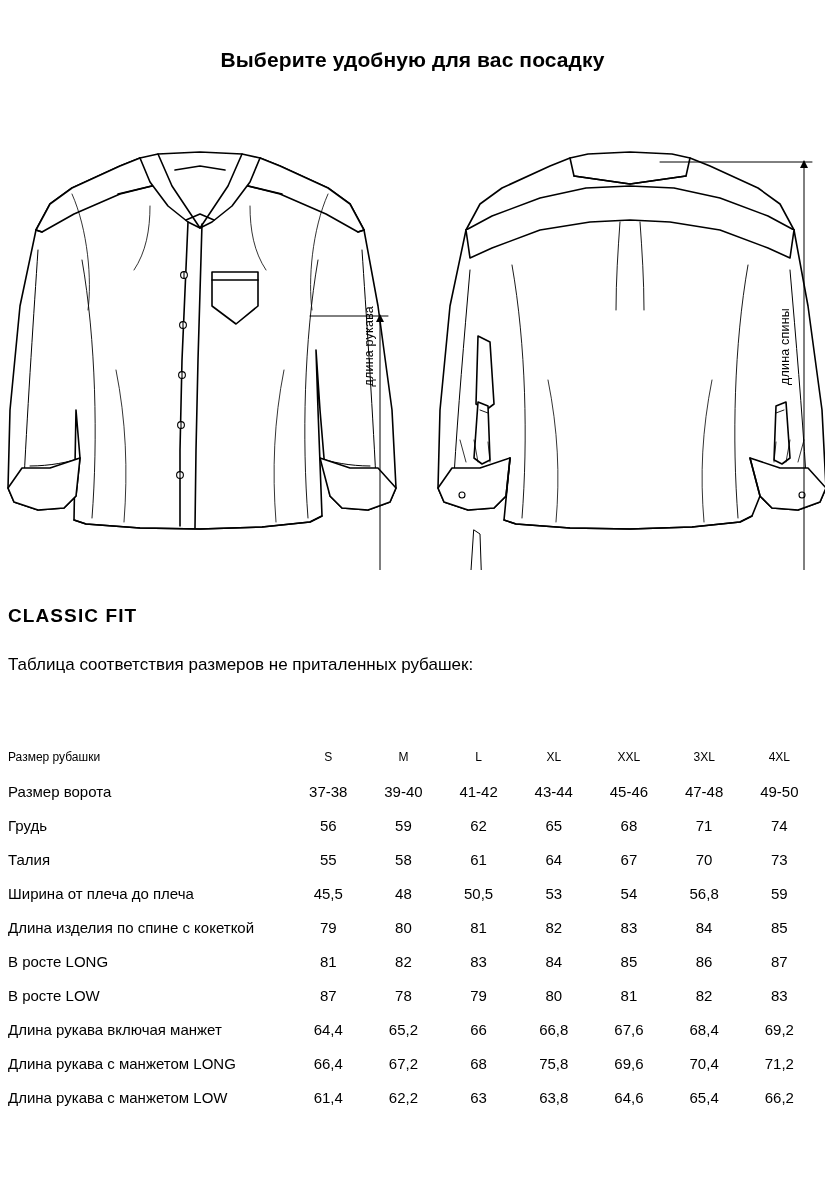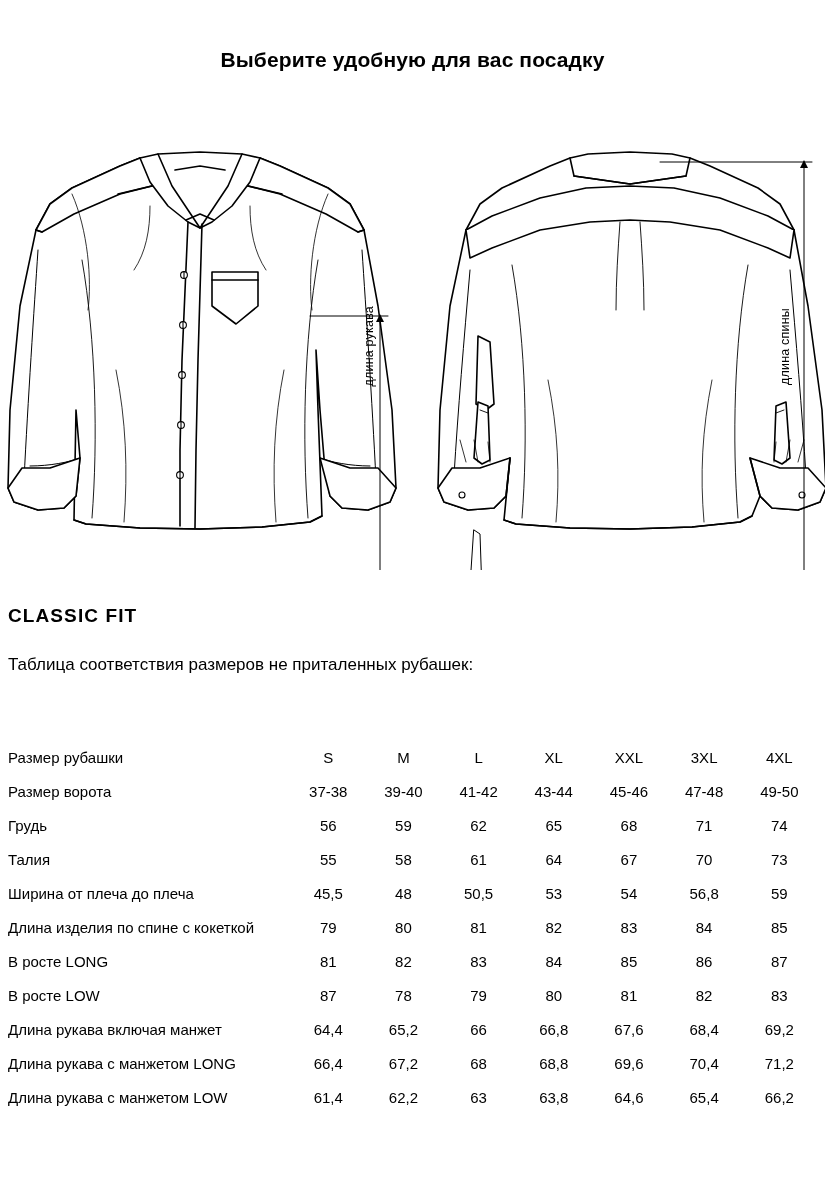--- a/index.html
+++ b/index.html
@@ -90,21 +90,21 @@
     text-align: center;
     white-space: nowrap;
   }
   .size-table .rowlabel {
     text-align: left;
     width: 282px;
     padding-left: 0;
   }
   .size-table thead td,
   .size-table thead th {
-    font-size: 15px;
+    font-size: 12px;
   }
   .size-table tbody tr td {
     font-size: 15px;
   }
   .col-s  { width: 75px; }
   .col-m  { width: 75px; }
   .col-l  { width: 75px; }
   .col-xl { width: 75px; }
   .col-xxl{ width: 75px; }
   .col-3xl{ width: 75px; }
@@ -347,21 +347,21 @@
         <td>66,8</td>
         <td>67,6</td>
         <td>68,4</td>
         <td>69,2</td>
       </tr>
       <tr>
         <td class="rowlabel">Длина рукава с манжетом LONG</td>
         <td>66,4</td>
         <td>67,2</td>
         <td>68</td>
-        <td>68,8</td>
+        <td>75,8</td>
         <td>69,6</td>
         <td>70,4</td>
         <td>71,2</td>
       </tr>
       <tr>
         <td class="rowlabel">Длина рукава с манжетом LOW</td>
         <td>61,4</td>
         <td>62,2</td>
         <td>63</td>
         <td>63,8</td>

